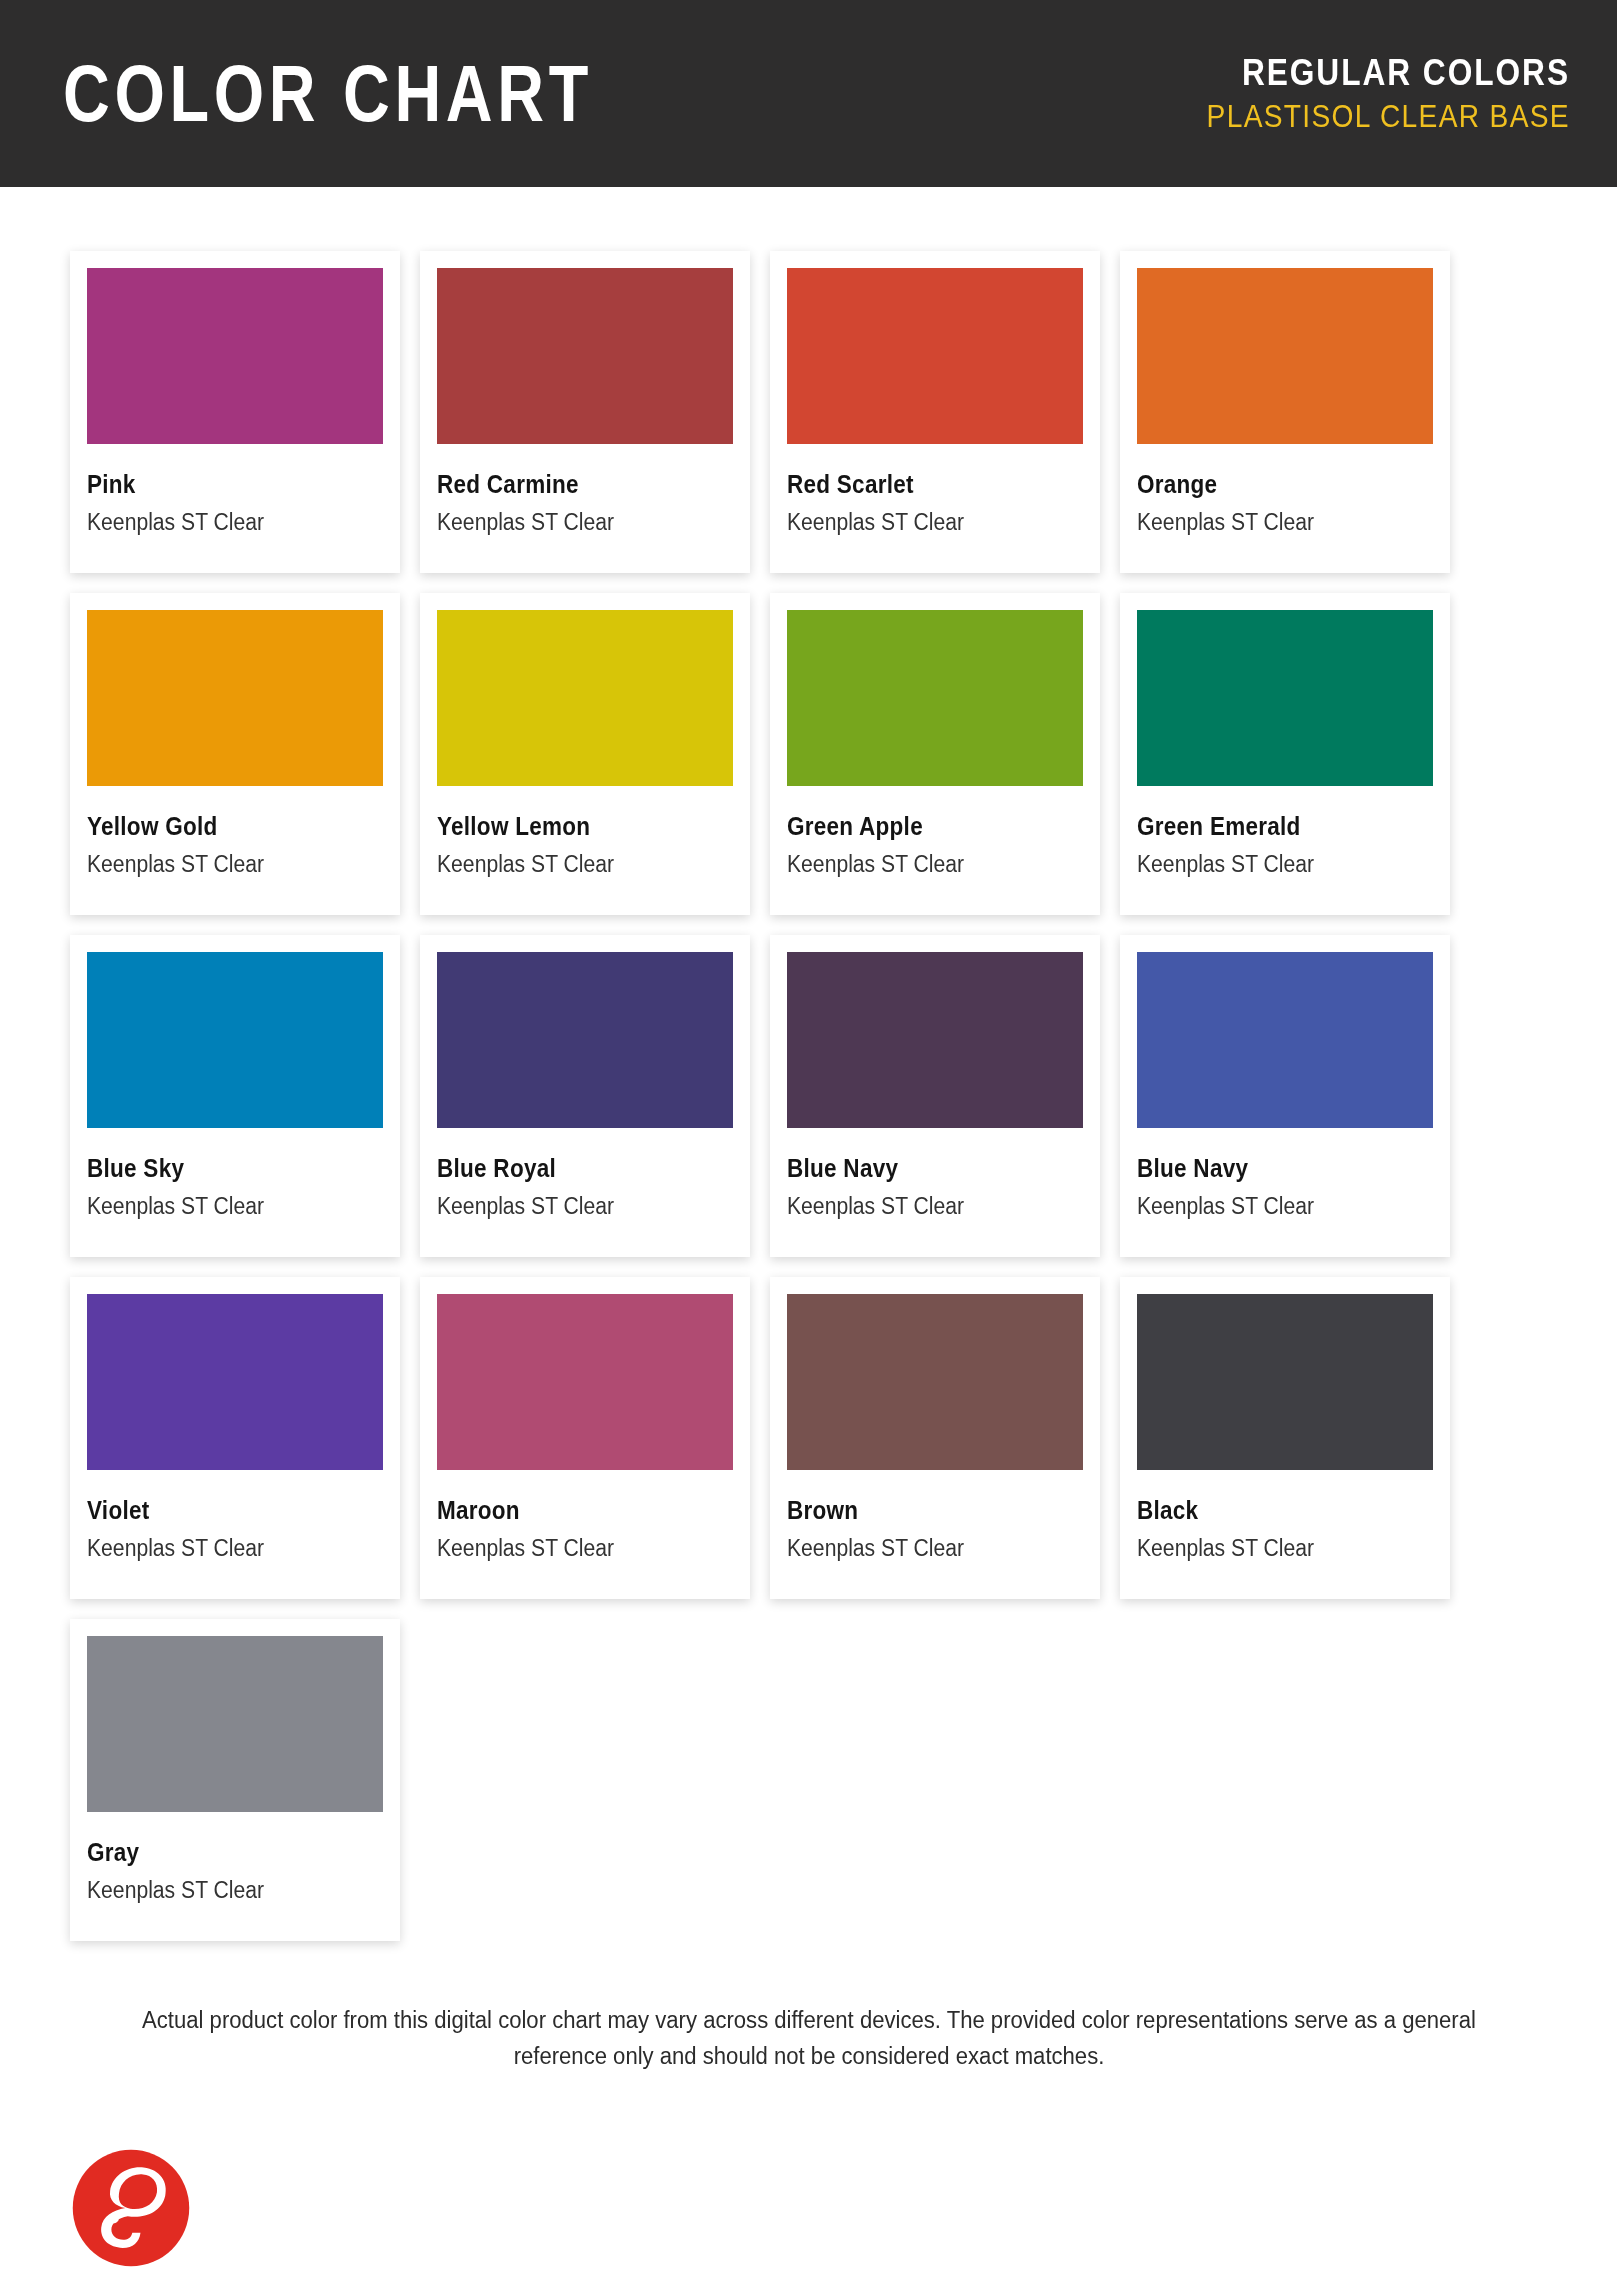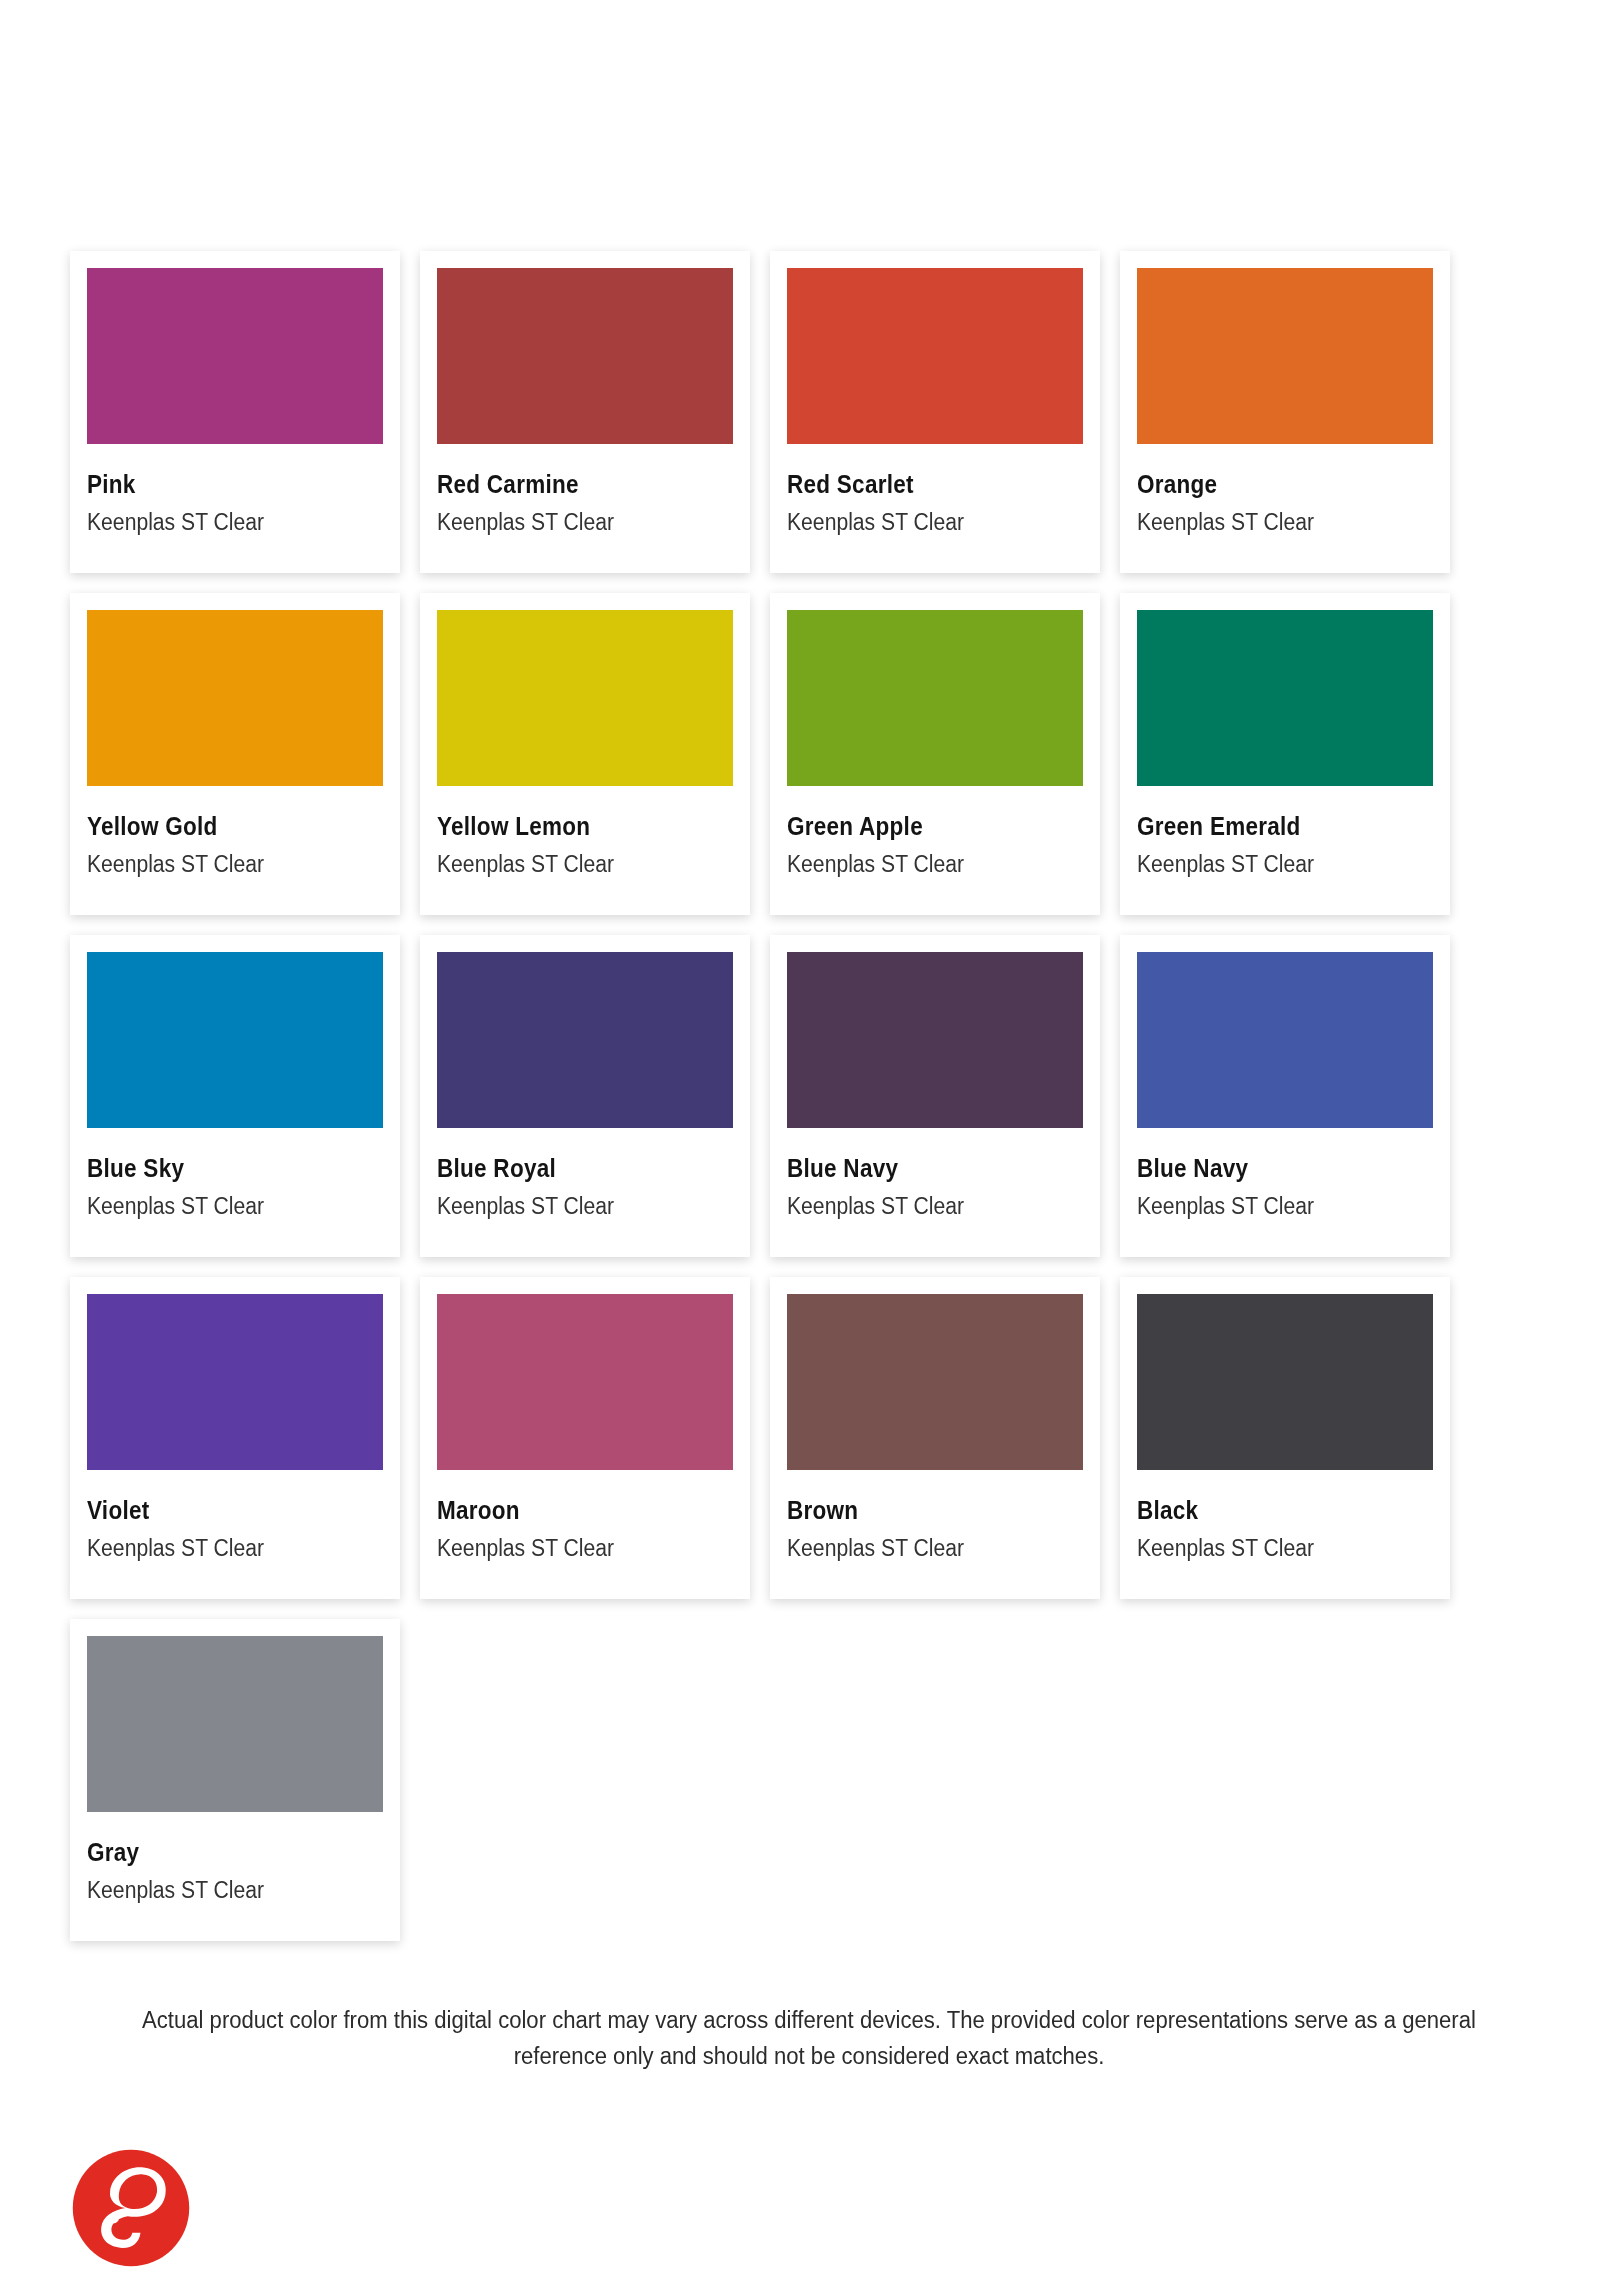--- a/index.html
+++ b/index.html
@@ -168,20 +168,27 @@
     top: 2139px;
     width: 138px;
     height: 138px;
   }
 </style>
 </head>
 <body>
 
 <div class="page">
 
+  <div class="header">
+    <div class="header-title">COLOR CHART</div>
+    <div class="header-right">
+      <span class="header-kicker">REGULAR COLORS</span>
+      <span class="header-sub">PLASTISOL CLEAR BASE</span>
+    </div>
+  </div>
 
   <div class="grid">
 
     <div class="swatch-card">
       <div class="swatch-chip" style="background: rgb(163, 53, 126);"></div>
       <div class="swatch-name">Pink</div>
       <div class="swatch-base">Keenplas ST Clear</div>
     </div>
 
     <div class="swatch-card">

